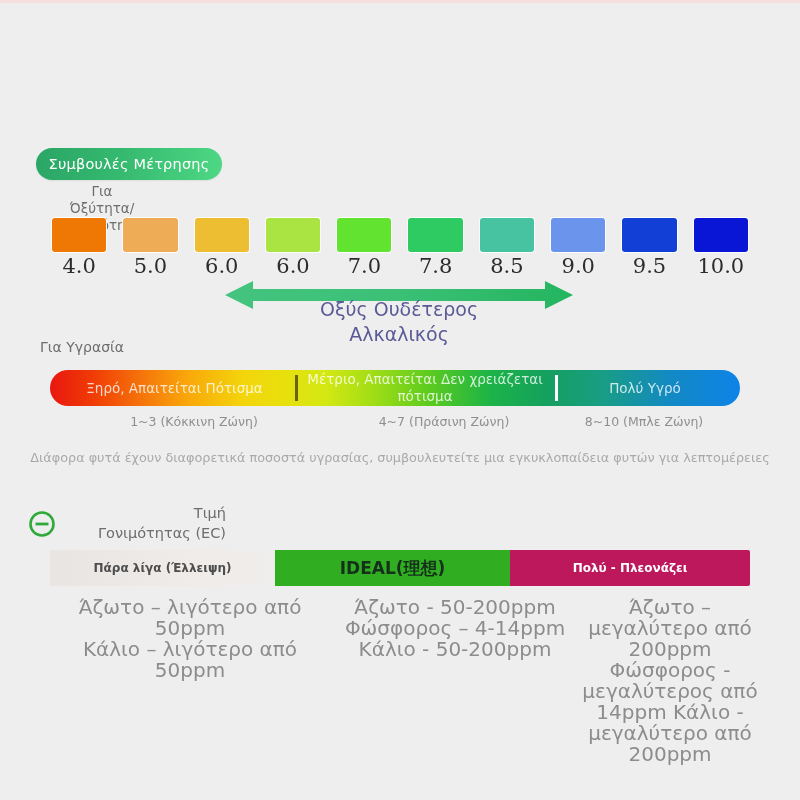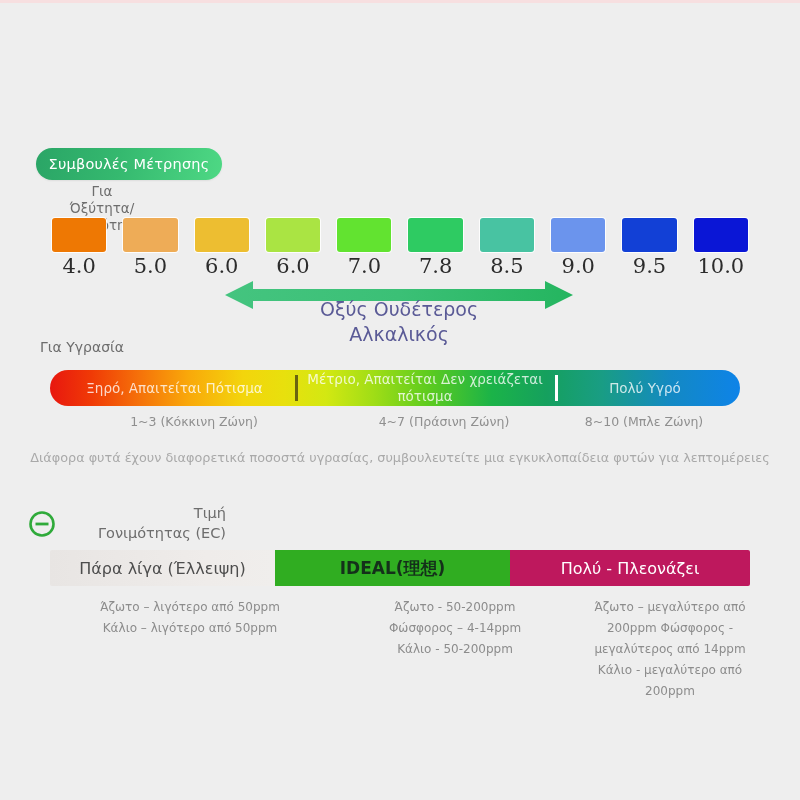--- a/index.html
+++ b/index.html
@@ -215,22 +215,23 @@
     top: 550px;
     width: 700px;
     height: 36px;
     display: flex;
   }
   .ec-band {
     height: 36px;
     display: flex;
     align-items: center;
     justify-content: center;
-    font-size: 16px;
+    font-size: 12px;
     white-space: nowrap;
+    font-weight: bold;
   }
   .ec-band.b1 {
     width: 225px;
     background: linear-gradient(90deg, #e8e5e3 0%, #efecea 70%, #f0eeec 100%);
     color: #4d4d4d;
     border-radius: 2px 0 0 2px;
   }
   .ec-band.b2 {
     width: 235px;
     background: #30ad21;
@@ -250,21 +251,21 @@
     left: 40px;
     top: 597px;
     width: 720px;
     height: 130px;
   }
   .ec-col {
     position: absolute;
     top: 0;
     text-align: center;
     color: #8c8c8c;
-    font-size: 12px;
+    font-size: 20px;
     line-height: 21px;
   }
   .ec-col.c1 { left: 10px;  width: 280px; }
   .ec-col.c2 { left: 275px; width: 280px; }
   .ec-col.c3 { left: 540px; width: 180px; }
 </style>
 </head>
 <body>
 
 <div id="top-hairline"></div>

